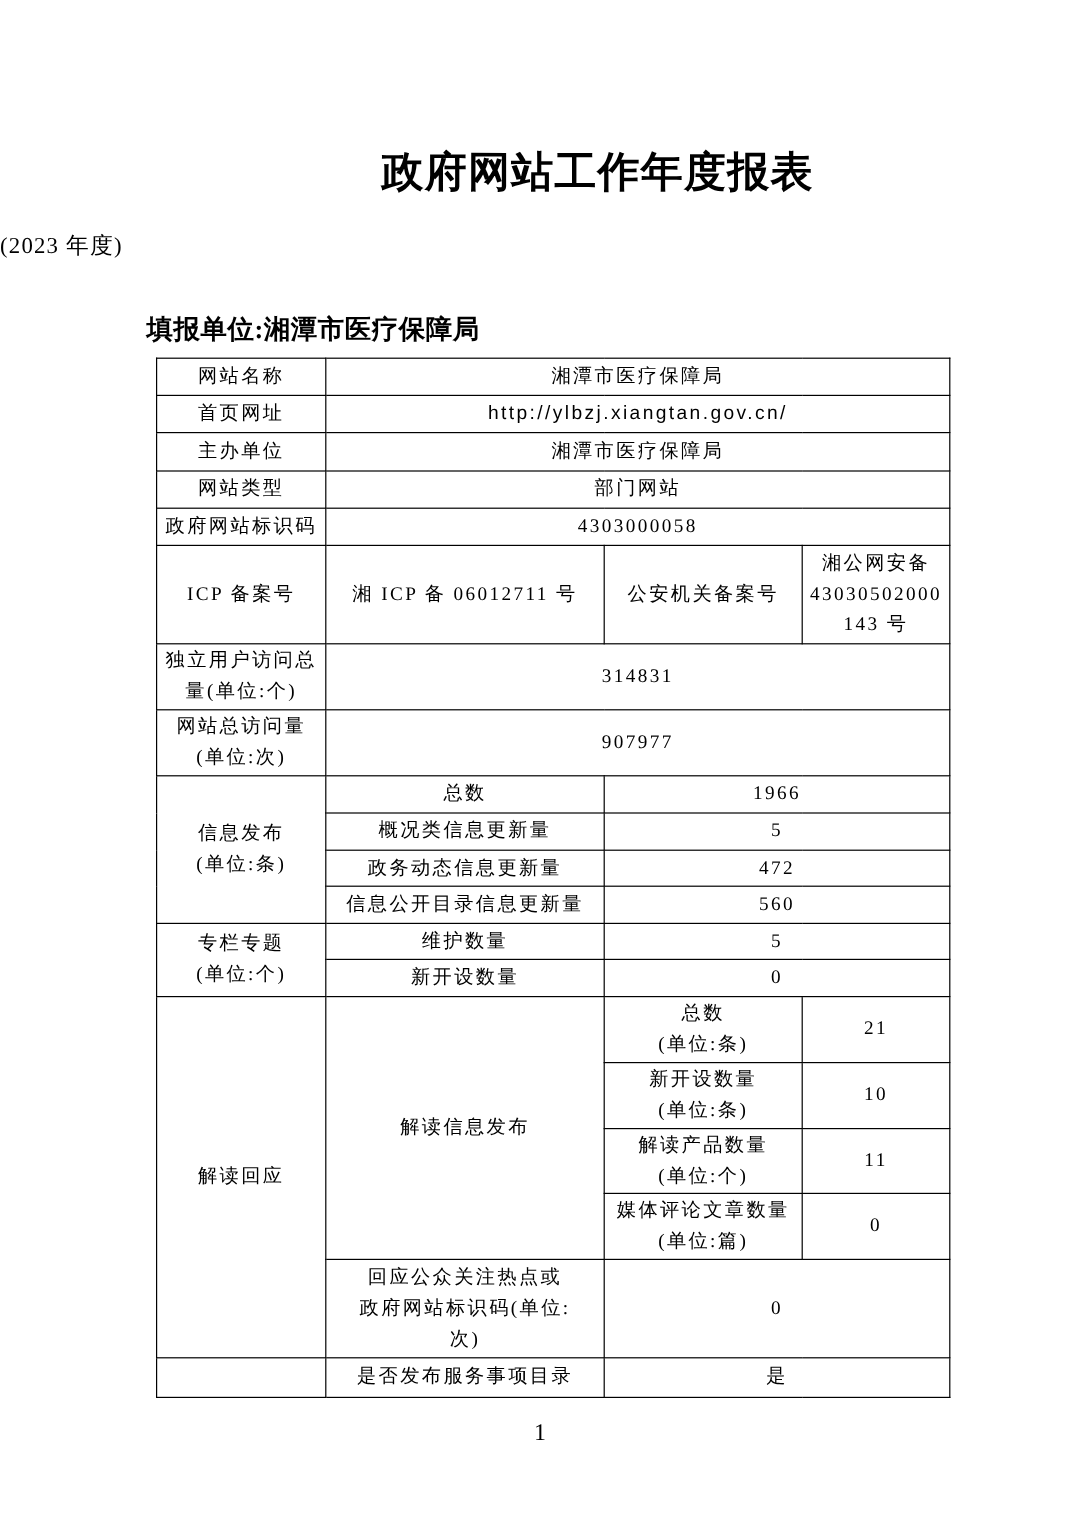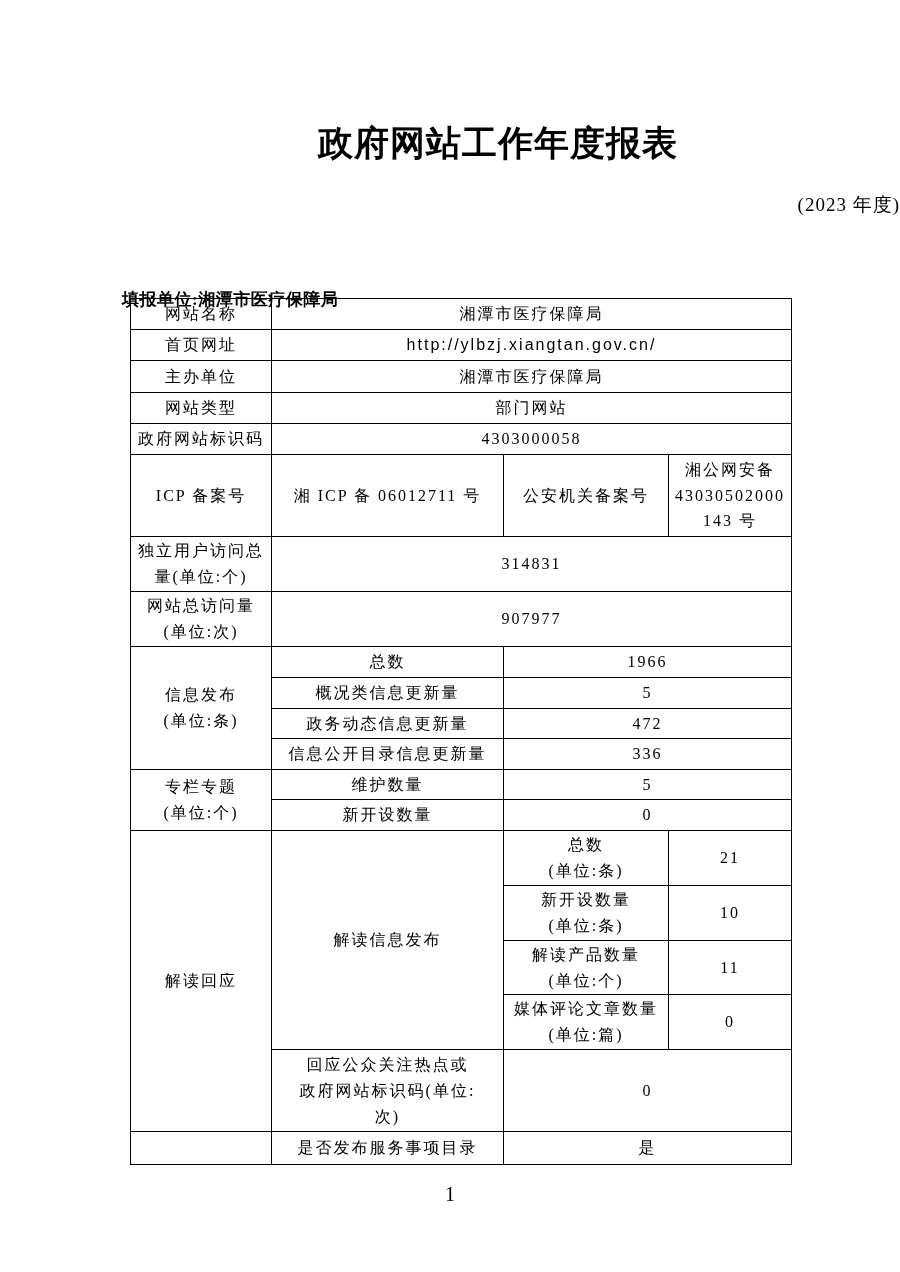--- a/index.html
+++ b/index.html
@@ -10,26 +10,26 @@
     font-family: "Liberation Serif", "DejaVu Serif", serif;
   }
   .doc-title {
     position: absolute; top: 120px; left: 0; width: 900px;
     text-align: center;
     font-family: "Liberation Sans", "DejaVu Sans", sans-serif;
     font-weight: 700; font-size: 35px; letter-spacing: 1px; padding-left: 48px;
   }
   .doc-subtitle {
     position: absolute; top: 192px; left: 0; width: 900px;
-    text-align: right;
+    text-align: left;
     font-size: 19px; letter-spacing: 1px;
   }
   .reporting-unit {
-    position: absolute; top: 288px; left: 122px;
-    font-size: 17px; font-weight: 700; letter-spacing: 0.5px;
+    position: absolute; top: 260px; left: 122px;
+    font-size: 22px; font-weight: 700; letter-spacing: 0.5px;
   }
   table.report {
     position: absolute; top: 298px; left: 130px;
     width: 661px;
     border-collapse: collapse; table-layout: fixed;
   }
   table.report td {
     border: 1px solid #000000;
     padding: 1px 3px;
     text-align: center; vertical-align: middle;
@@ -111,21 +111,21 @@
     <tr style="height:31px">
       <td>概况类信息更新量</td>
       <td colspan="2" class="num">5</td>
     </tr>
     <tr style="height:30px">
       <td>政务动态信息更新量</td>
       <td colspan="2" class="num">472</td>
     </tr>
     <tr style="height:31px">
       <td>信息公开目录信息更新量</td>
-      <td colspan="2" class="num">336</td>
+      <td colspan="2" class="num">560</td>
     </tr>
     <tr style="height:30px">
       <td rowspan="2">专栏专题
 (单位:个)</td>
       <td>维护数量</td>
       <td colspan="2" class="num">5</td>
     </tr>
     <tr style="height:31px">
       <td>新开设数量</td>
       <td colspan="2" class="num">0</td>

